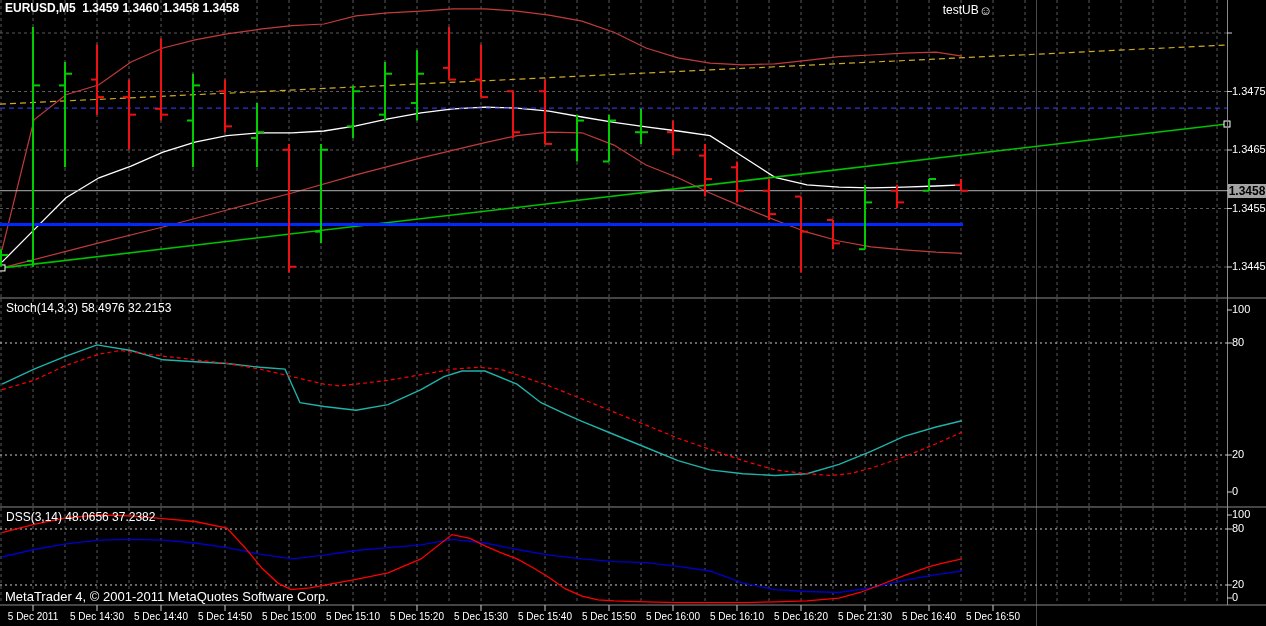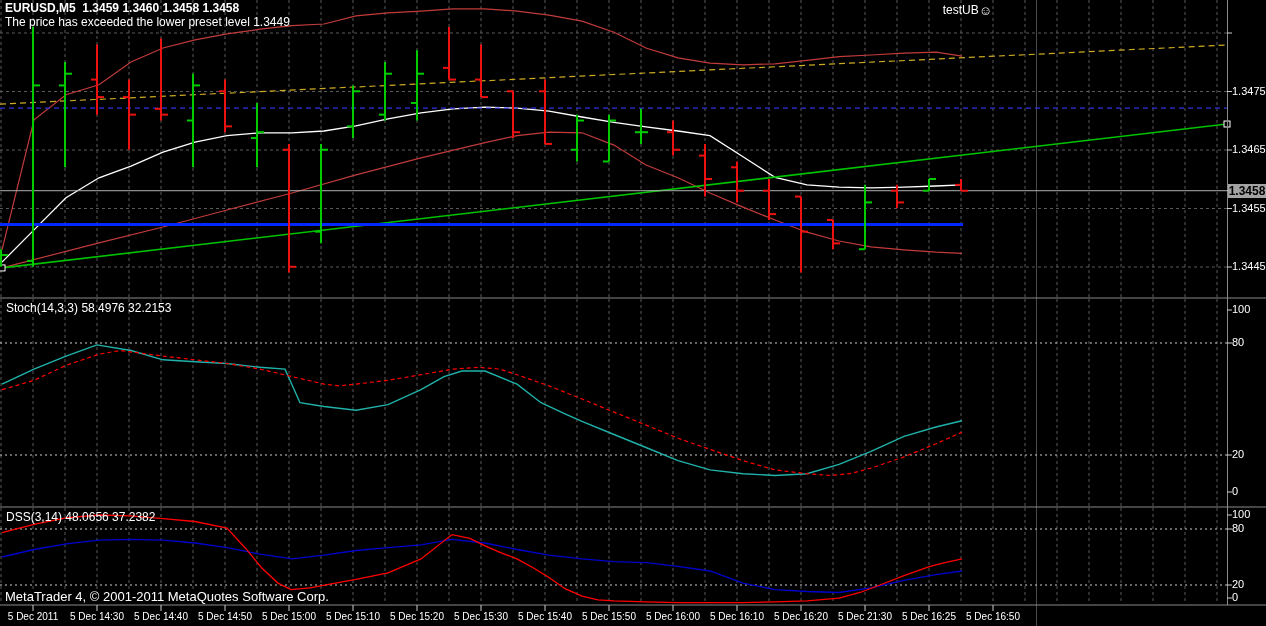--- a/index.html
+++ b/index.html
@@ -378,21 +378,20 @@
         <line x1="673" y1="605" x2="673" y2="611"></line>
         <line x1="737" y1="605" x2="737" y2="611"></line>
         <line x1="801" y1="605" x2="801" y2="611"></line>
         <line x1="865" y1="605" x2="865" y2="611"></line>
         <line x1="929" y1="605" x2="929" y2="611"></line>
         <line x1="993" y1="605" x2="993" y2="611"></line>
       </g>
     </svg>
 
   <div class="ovl t12" id="title-line">EURUSD,M5  1.3459 1.3460 1.3458 1.3458</div>
-  <div class="ovl t12" id="alert-line">The price has exceeded the lower preset level 1.3449</div>
 
   <div id="ea-box">
     <span class="t12">testUB</span>
     <span id="smiley">☺</span>
   </div>
 
   <div class="ovl t12" id="stoch-label">Stoch(14,3,3) 58.4976 32.2153</div>
   <div class="ovl t12" id="dss-label">DSS(3,14) 48.0656 37.2382</div>
 
   <div class="ovl t11" id="copyright">MetaTrader 4, © 2001-2011 MetaQuotes Software Corp.</div>
@@ -420,16 +419,16 @@
       <div class="xlab" style="left: 257px;">5 Dec 15:00</div>
       <div class="xlab" style="left: 321px;">5 Dec 15:10</div>
       <div class="xlab" style="left: 385px;">5 Dec 15:20</div>
       <div class="xlab" style="left: 449px;">5 Dec 15:30</div>
       <div class="xlab" style="left: 513px;">5 Dec 15:40</div>
       <div class="xlab" style="left: 577px;">5 Dec 15:50</div>
       <div class="xlab" style="left: 641px;">5 Dec 16:00</div>
       <div class="xlab" style="left: 705px;">5 Dec 16:10</div>
       <div class="xlab" style="left: 769px;">5 Dec 16:20</div>
       <div class="xlab" style="left: 833px;">5 Dec 21:30</div>
-      <div class="xlab" style="left: 897px;">5 Dec 16:25</div>
+      <div class="xlab" style="left: 897px;">5 Dec 16:40</div>
       <div class="xlab" style="left: 961px;">5 Dec 16:50</div>
     </div>
 </div>
 
 </body></html>

